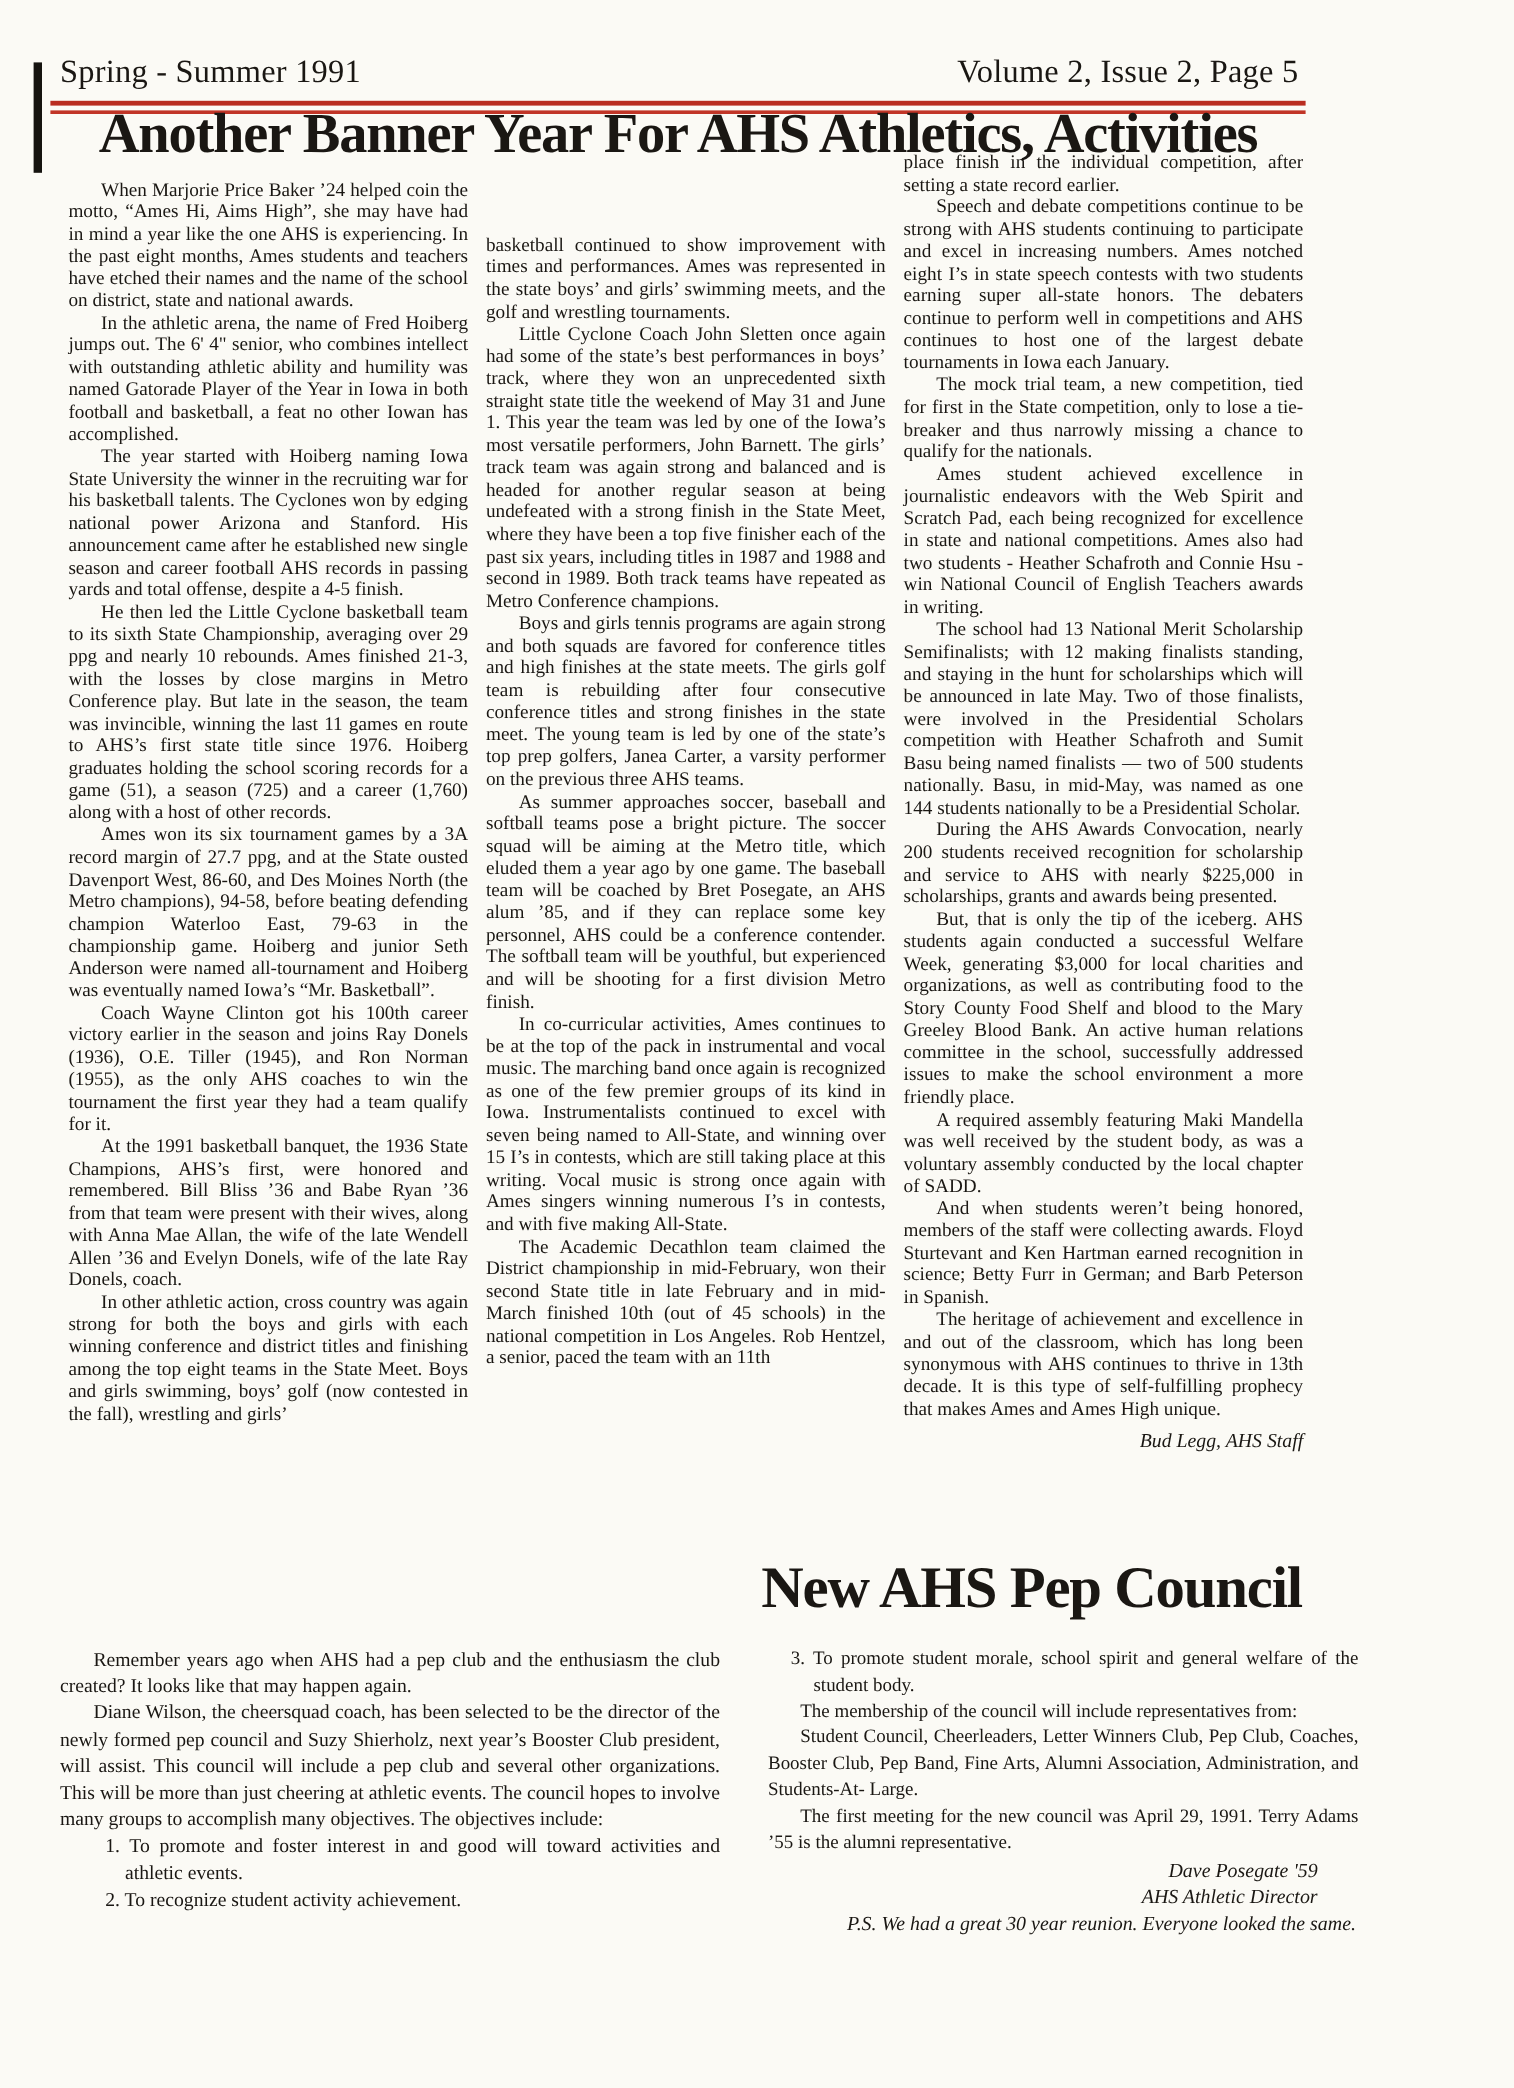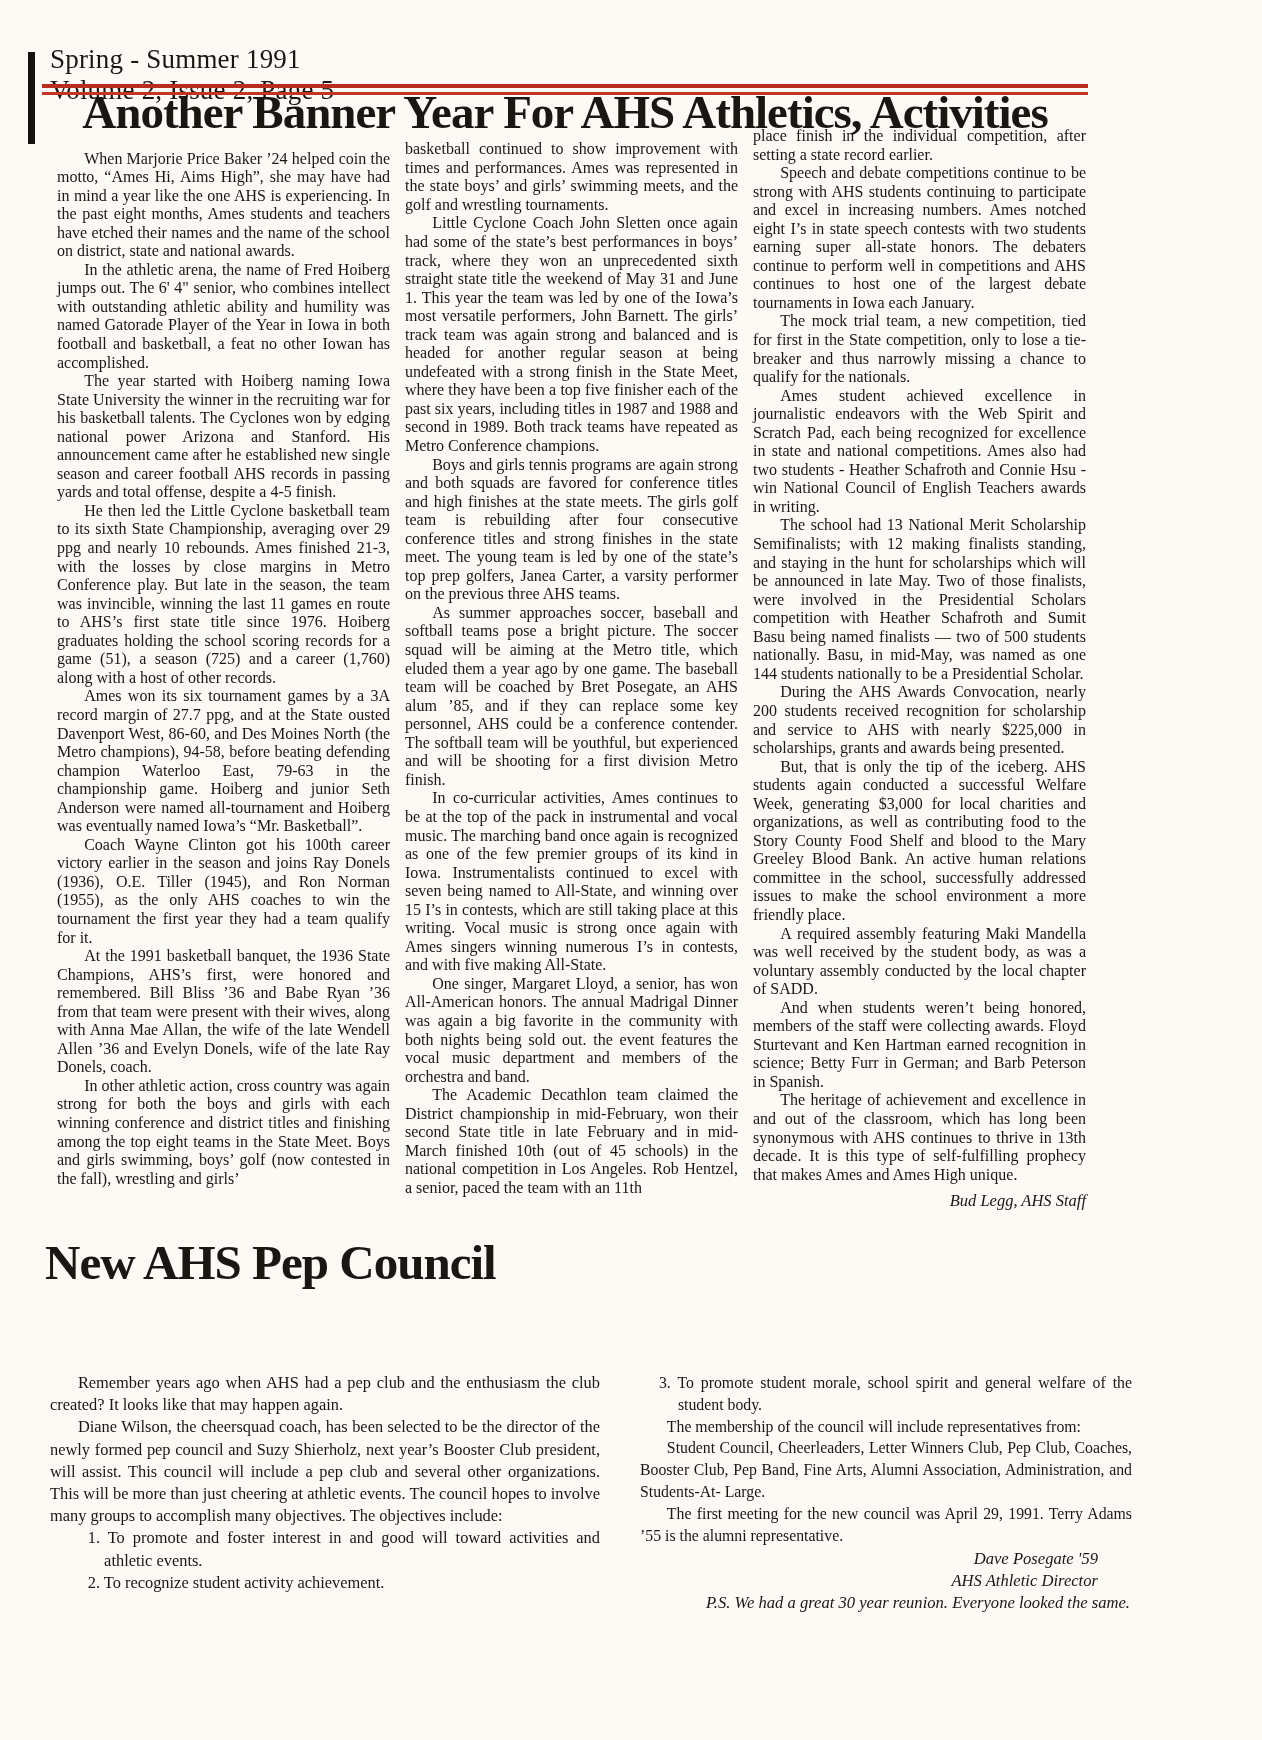--- a/index.html
+++ b/index.html
@@ -9,21 +9,21 @@
     margin:0 auto;
     background:#fbfaf5;
     font-family:"Liberation Serif","DejaVu Serif",serif;
     color:#1a1713;
     overflow:hidden;
   }
   .scan-edge{position:absolute;left:28px;top:52px;width:7px;height:92px;background:#15130f;}
   .masthead{
     position:absolute;left:50px;top:44px;width:1032px;
     display:flex;justify-content:space-between;
-    font-size:27px;letter-spacing:.2px;flex-direction:column;
+    font-size:27px;letter-spacing:.2px;
   }
   .rules{
     position:absolute;left:42px;top:84px;width:1046px;height:4px;
     border-top:4px solid #b92d20;border-bottom:3px solid #c13527;
   }
   .headline{
     position:absolute;left:45px;top:88px;width:1040px;
     text-align:center;font-size:47px;font-weight:bold;
     letter-spacing:-1px;line-height:1.05;white-space:nowrap;
   }
@@ -37,22 +37,22 @@
     text-align:justify;
   }
   .col p{margin:0;}
   .p-indent{text-indent:1.7em;}
   .p-cont{text-indent:0;}
   .byline{
     margin-top:8px !important;
     text-align:right;font-style:italic;font-size:16.5px;
   }
   .pep-headline{
-    position:absolute;left:45px;top:1238px;width:1040px;
-    text-align:left;font-size:49px;font-weight:bold;
+    position:absolute;left:45px;top:1298px;width:1040px;
+    text-align:right;font-size:49px;font-weight:bold;
     letter-spacing:-1px;line-height:1;
   }
   .pep-cols{
     position:absolute;left:50px;top:1372px;width:1085px;
     display:flex;gap:40px;
   }
   .pep-left{
     width:550px;flex:0 0 550px;
     font-size:16.4px;line-height:22.2px;text-align:justify;
   }
@@ -99,21 +99,20 @@
         <p class="p-indent">Coach Wayne Clinton got his 100th career victory earlier in the season and joins Ray Donels (1936), O.E. Tiller (1945), and Ron Norman (1955), as the only AHS coaches to win the tournament the first year they had a team qualify for it.</p>
         <p class="p-indent">At the 1991 basketball banquet, the 1936 State Champions, AHS’s first, were honored and remembered. Bill Bliss ’36 and Babe Ryan ’36 from that team were present with their wives, along with Anna Mae Allan, the wife of the late Wendell Allen ’36 and Evelyn Donels, wife of the late Ray Donels, coach.</p>
         <p class="p-indent">In other athletic action, cross country was again strong for both the boys and girls with each winning conference and district titles and finishing among the top eight teams in the State Meet. Boys and girls swimming, boys’ golf (now contested in the fall), wrestling and girls’</p>
       </div>
     <div class="col">
         <p class="p-cont">basketball continued to show improvement with times and performances. Ames was represented in the state boys’ and girls’ swimming meets, and the golf and wrestling tournaments.</p>
         <p class="p-indent">Little Cyclone Coach John Sletten once again had some of the state’s best performances in boys’ track, where they won an unprecedented sixth straight state title the weekend of May 31 and June 1. This year the team was led by one of the Iowa’s most versatile performers, John Barnett. The girls’ track team was again strong and balanced and is headed for another regular season at being undefeated with a strong finish in the State Meet, where they have been a top five finisher each of the past six years, including titles in 1987 and 1988 and second in 1989. Both track teams have repeated as Metro Conference champions.</p>
         <p class="p-indent">Boys and girls tennis programs are again strong and both squads are favored for conference titles and high finishes at the state meets. The girls golf team is rebuilding after four consecutive conference titles and strong finishes in the state meet. The young team is led by one of the state’s top prep golfers, Janea Carter, a varsity performer on the previous three AHS teams.</p>
         <p class="p-indent">As summer approaches soccer, baseball and softball teams pose a bright picture. The soccer squad will be aiming at the Metro title, which eluded them a year ago by one game. The baseball team will be coached by Bret Posegate, an AHS alum ’85, and if they can replace some key personnel, AHS could be a conference contender. The softball team will be youthful, but experienced and will be shooting for a first division Metro finish.</p>
         <p class="p-indent">In co-curricular activities, Ames continues to be at the top of the pack in instrumental and vocal music. The marching band once again is recognized as one of the few premier groups of its kind in Iowa. Instrumentalists continued to excel with seven being named to All-State, and winning over 15 I’s in contests, which are still taking place at this writing. Vocal music is strong once again with Ames singers winning numerous I’s in contests, and with five making All-State.</p>
-        <p class="p-indent">One singer, Margaret Lloyd, a senior, has won All-American honors. The annual Madrigal Dinner was again a big favorite in the community with both nights being sold out. the event features the vocal music department and members of the orchestra and band.</p>
         <p class="p-indent">The Academic Decathlon team claimed the District championship in mid-February, won their second State title in late February and in mid-March finished 10th (out of 45 schools) in the national competition in Los Angeles. Rob Hentzel, a senior, paced the team with an 11th</p>
       </div>
     <div class="col">
     <p class="p-cont">place finish in the individual competition, after setting a state record earlier.</p>
         <p class="p-indent">Speech and debate competitions continue to be strong with AHS students continuing to participate and excel in increasing numbers. Ames notched eight I’s in state speech contests with two students earning super all-state honors. The debaters continue to perform well in competitions and AHS continues to host one of the largest debate tournaments in Iowa each January.</p>
         <p class="p-indent">The mock trial team, a new competition, tied for first in the State competition, only to lose a tie-breaker and thus narrowly missing a chance to qualify for the nationals.</p>
         <p class="p-indent">Ames student achieved excellence in journalistic endeavors with the Web Spirit and Scratch Pad, each being recognized for excellence in state and national competitions. Ames also had two students - Heather Schafroth and Connie Hsu - win National Council of English Teachers awards in writing.</p>
         <p class="p-indent">The school had 13 National Merit Scholarship Semifinalists; with 12 making finalists standing, and staying in the hunt for scholarships which will be announced in late May. Two of those finalists, were involved in the Presidential Scholars competition with Heather Schafroth and Sumit Basu being named finalists — two of 500 students nationally. Basu, in mid-May, was named as one 144 students nationally to be a Presidential Scholar.</p>
         <p class="p-indent">During the AHS Awards Convocation, nearly 200 students received recognition for scholarship and service to AHS with nearly $225,000 in scholarships, grants and awards being presented.</p>
         <p class="p-indent">But, that is only the tip of the iceberg. AHS students again conducted a successful Welfare Week, generating $3,000 for local charities and organizations, as well as contributing food to the Story County Food Shelf and blood to the Mary Greeley Blood Bank. An active human relations committee in the school, successfully addressed issues to make the school environment a more friendly place.</p>

